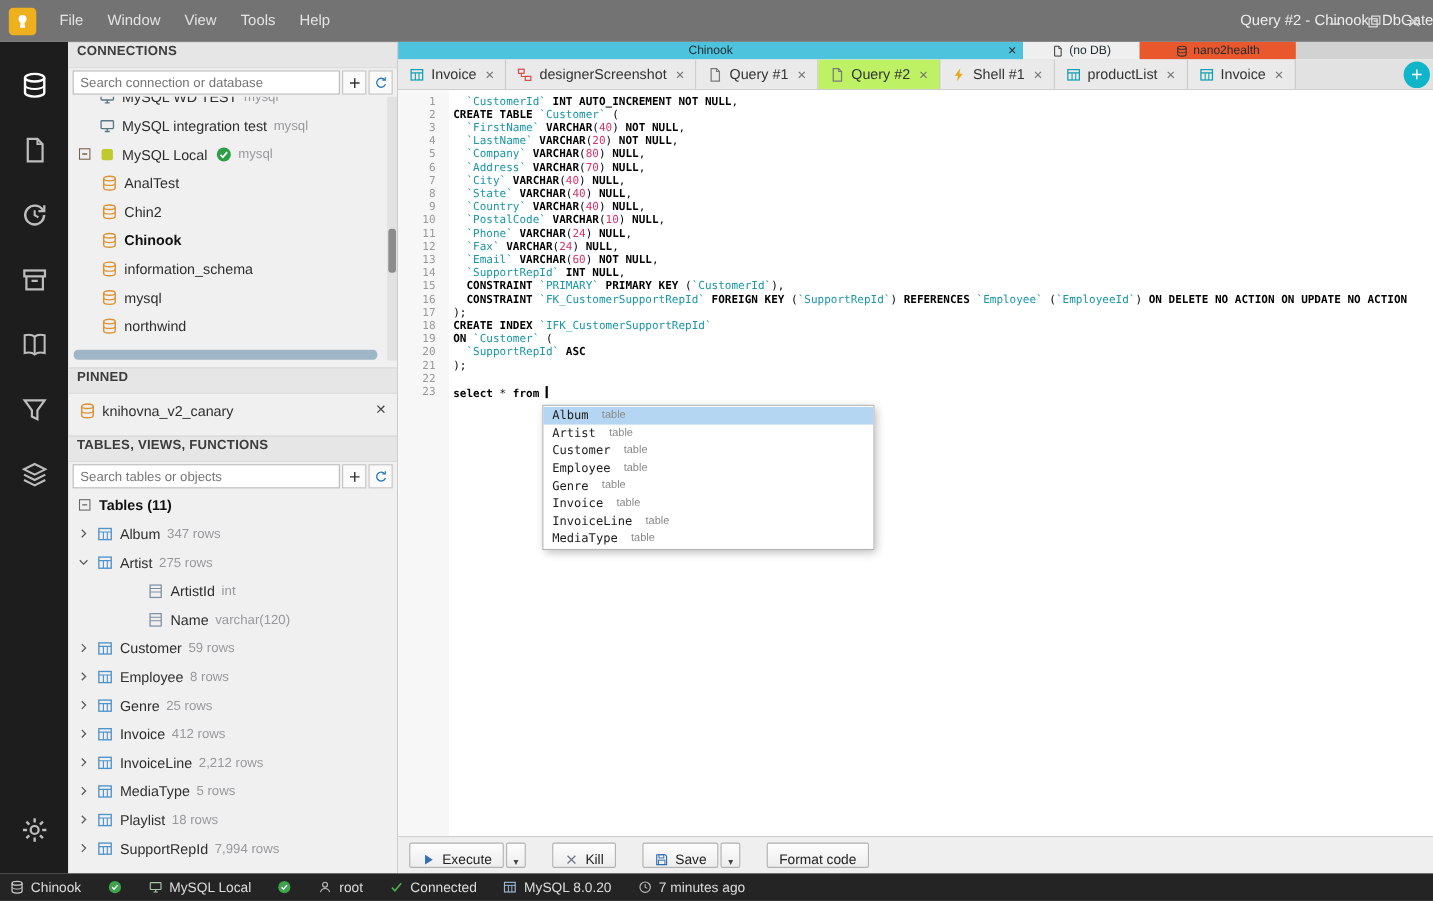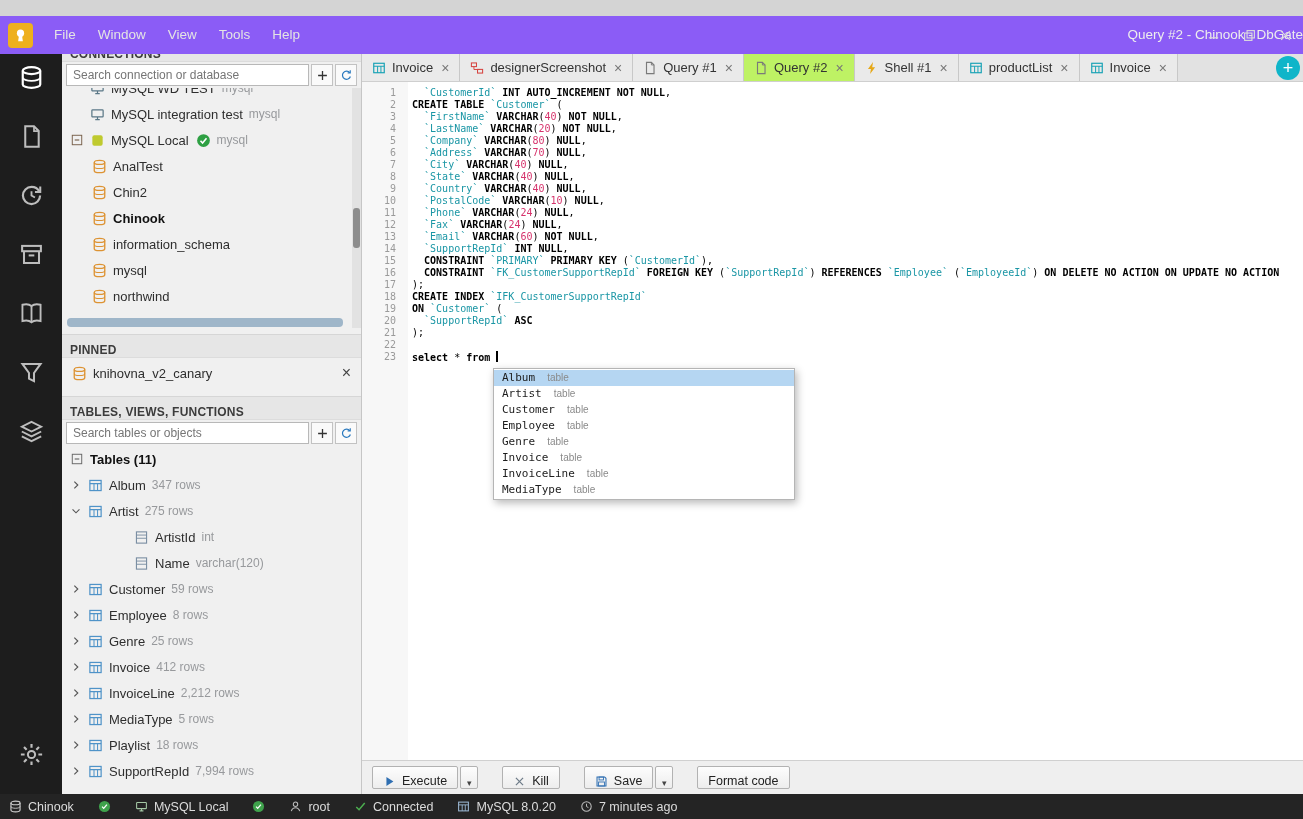--- a/index.html
+++ b/index.html
@@ -2,40 +2,40 @@
 <html><head>
 <meta charset="utf-8">
 <style>
 *{box-sizing:border-box;margin:0;padding:0}
 html,body{width:1303px;height:819px}
 body{font-family:"Liberation Sans",sans-serif;background:#d4d4d4;position:relative;overflow:hidden}
 .icon{display:inline-flex;flex:none;width:16px;height:16px}
 .icon svg{width:100%;height:100%;display:block}
 
 
-.menubar{position:absolute;top:16px;left:0;width:100%;height:38px;background:#8b5cf6;display:flex;align-items:center;color:#e4e4e4;font-size:13.5px;z-index:10}
+.menubar{position:absolute;top:0;left:0;width:100%;height:38px;background:#737373;display:flex;align-items:center;color:#e4e4e4;font-size:13.5px;z-index:10}
 .logo{width:25px;height:25px;border-radius:4px;background:#eeb01d;margin:0 10px 0 8px;flex:none;display:flex;align-items:center;justify-content:center}
 .logo .icon{width:17px;height:17px}
 .menus{display:flex;z-index:2}
 .menu-item{padding:0 11px;line-height:38px;cursor:default}
 .menubar-title{position:absolute;left:170px;right:0;text-align:right;line-height:38px;color:#ededed;pointer-events:none}
 .win-controls{margin-left:auto;display:flex;z-index:2}
 .win-btn{width:36px;height:38px;display:flex;align-items:center;justify-content:center;color:#dcdcdc}
 .win-btn .icon{width:15px;height:15px}
 
 
 .activitybar{position:absolute;top:38px;left:0;width:62px;height:756px;background:#1d1d1d;display:flex;flex-direction:column;align-items:center;padding-top:10px}
 .activity-item{width:62px;height:59px;display:flex;align-items:center;justify-content:center;color:#bdbdbd;cursor:pointer}
 .activity-item .icon{width:25px;height:25px}
 .activity-item.active{color:#fff}
 .activity-item.bottom{margin-top:auto;margin-bottom:10px}
 
 
 .leftpanel{position:absolute;top:38px;left:62px;width:300px;height:756px;background:#f0f0f0;border-right:1px solid #c6c6c6;display:flex;flex-direction:column;font-size:13px;color:#2e2e2e}
-.panel-header{height:24px;background:#e6e6e6;border-top:1px solid #d6d6d6;border-bottom:1px solid #dcdcdc;display:flex;align-items:flex-end;padding:0 8px;font-weight:bold;font-size:12px;color:#3c3c3c;flex:none;letter-spacing:.2px}
+.panel-header{height:24px;background:#e6e6e6;border-top:1px solid #d6d6d6;border-bottom:1px solid #dcdcdc;display:flex;align-items:flex-start;padding:0 8px;font-weight:bold;font-size:12px;color:#3c3c3c;flex:none;letter-spacing:.2px}
 .search-row{height:26px;display:flex;align-items:center;padding:2px 4px;gap:2px;flex:none}
 .search-input{flex:1;height:22px;border:1px solid #b8b8b8;background:#fff;font-size:12px;padding:0 6px;color:#333;font-family:inherit;min-width:0}
 .mini-btn{width:22px;height:22px;border:1px solid #c2c2c2;background:#fafafa;display:flex;align-items:center;justify-content:center;color:#333;cursor:pointer}
 .mini-btn .icon{width:13px;height:13px}
 .spacer6{height:6px;flex:none}.spacer8{height:8px;flex:none}
 .conn-list{height:240px;overflow:hidden;position:relative;flex:none}
 .pinned-list{flex:none}
 .table-list{flex:1;overflow:hidden}
 .tree-row{height:26px;display:flex;align-items:center;gap:6px;padding:0 8px;white-space:nowrap;overflow:hidden;cursor:pointer}
 .tree-row .icon{width:15px;height:15px}

